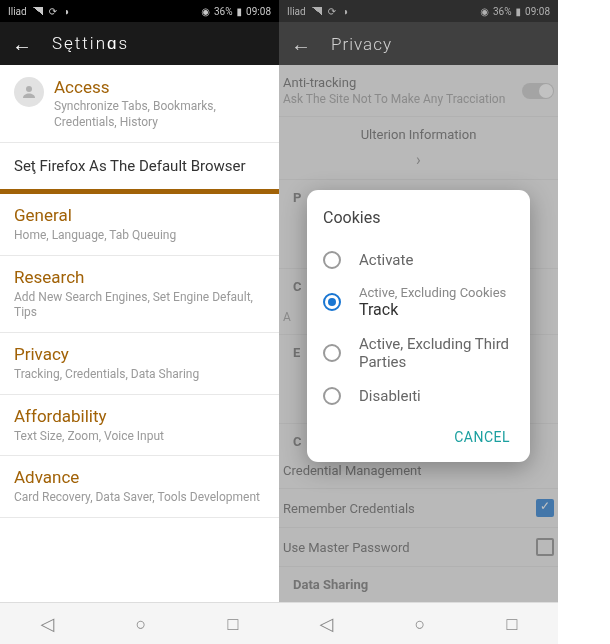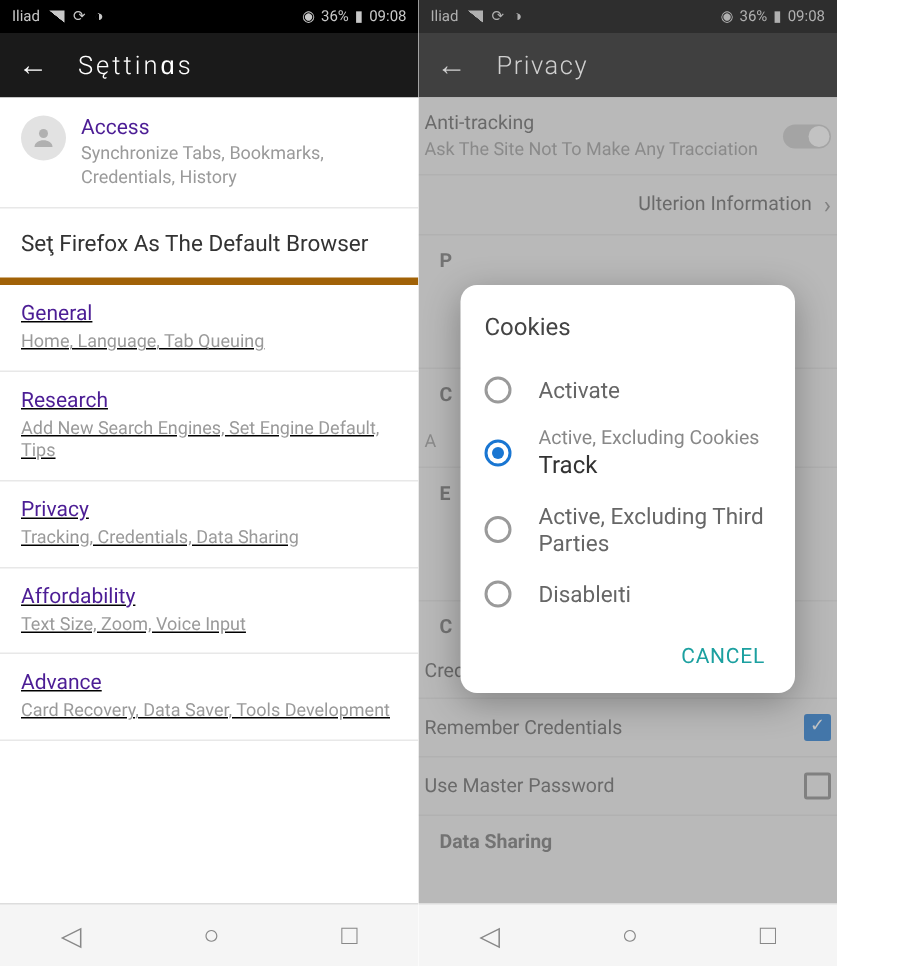--- a/index.html
+++ b/index.html
@@ -19,22 +19,22 @@
     .phone-left .app-bar { background: #1a1a1a; color: #fff; }
     .phone-right .app-bar { background: #404040; color: #d0d0d0; }
     .back-arrow { font-size: 20px; margin-right: 20px; color: inherit; }
     .app-title { font-size: 17px; font-weight: 300; letter-spacing: 2px; }
     .phone-right .app-title { letter-spacing: 1px; }
     
     
     .settings-content { background: #fff; height: calc(644px - 22px - 43px - 42px); overflow: hidden; }
     .phone-right .settings-content { background: #eeeeee; }
     
-    .section-item { padding: 11px 14px; border-bottom: 1px solid #e8e8e8; text-decoration: underline; }
-    .section-title { font-size: 14px; color: #4c1d95; margin-bottom: 3px; }
+    .section-item { padding: 11px 14px; border-bottom: 1px solid #e8e8e8; }
+    .section-title { font-size: 17px; color: #a16207; margin-bottom: 3px; }
     .section-sub { font-size: 12px; color: #9a9a9a; line-height: 1.3; }
     
     .access-row { display: flex; gap: 10px; align-items: flex-start; padding: 12px 14px; border-bottom: 1px solid #e8e8e8; }
     .avatar { width: 30px; height: 30px; border-radius: 50%; background: #e2e2e2; display: flex; align-items: center; justify-content: center; color: #b0b0b0; flex-shrink: 0; }
     .access-text .section-title { margin-bottom: 2px; }
     
     .default-row { padding: 14px 14px; border-bottom: 5px solid #a16207; font-size: 15px; color: #333; }
     
     
     .section-header { padding: 10px 14px 4px; font-size: 13px; color: #707070; font-weight: bold; }
@@ -158,21 +158,21 @@
   </div>
 
   <div class="settings-content">
     <div class="r-row">
       <div class="r-text">
         <div class="r-title">Anti-tracking</div>
         <div class="r-sub">Ask The Site Not To Make Any Tracciation</div>
       </div>
       <div class="toggle"></div>
     </div>
-    <div class="r-row" style="justify-content:flex-end;">
+    <div class="r-row" style="justify-content:flex-end;flex-direction:column;">
       <span class="r-title">Ulterion Information</span>
       <span class="chevron">›</span>
     </div>
 
     <div class="section-header">P</div>
     <div style="height:60px;border-bottom:1px solid #e0e0e0;"></div>
     <div class="section-header">C</div>
     <div class="r-row">
         <div class="r-text">
           <div class="r-sub">A</div>

